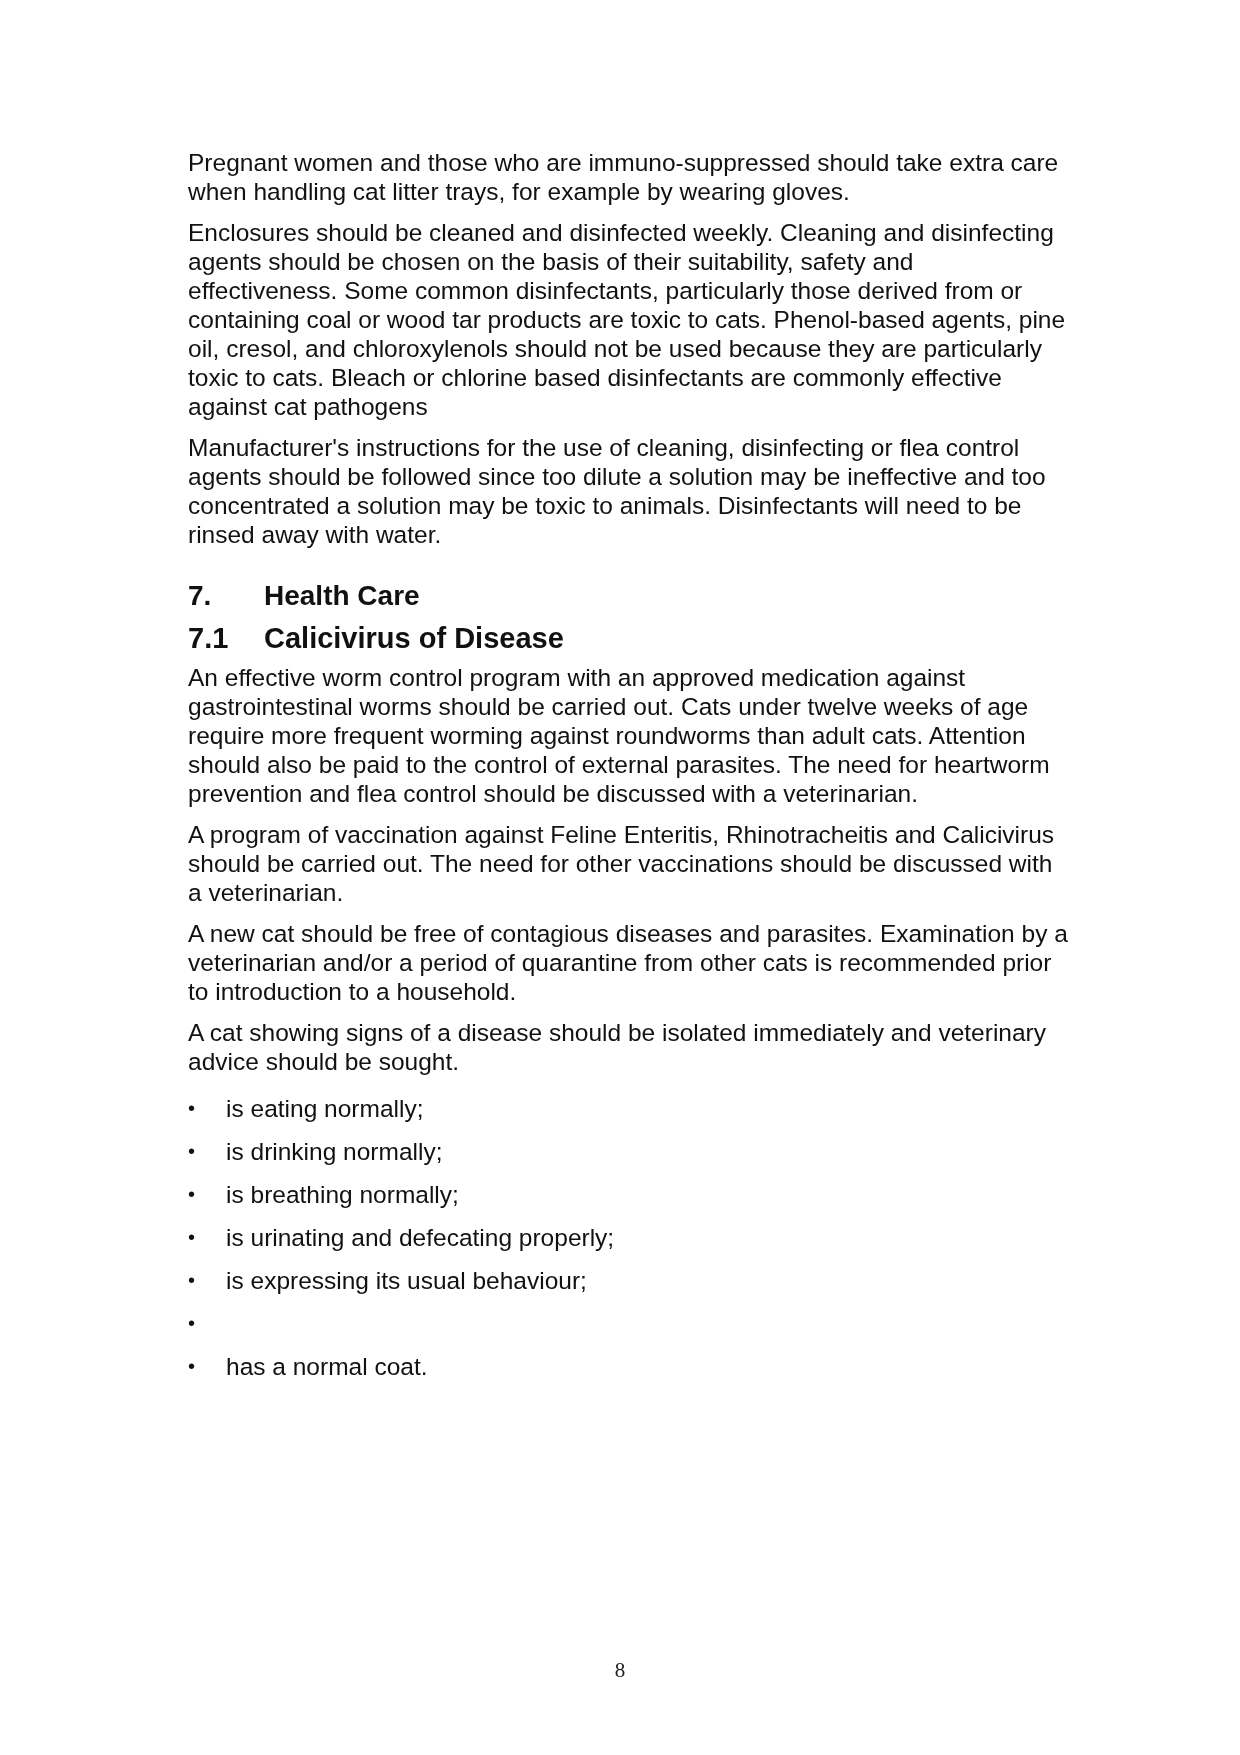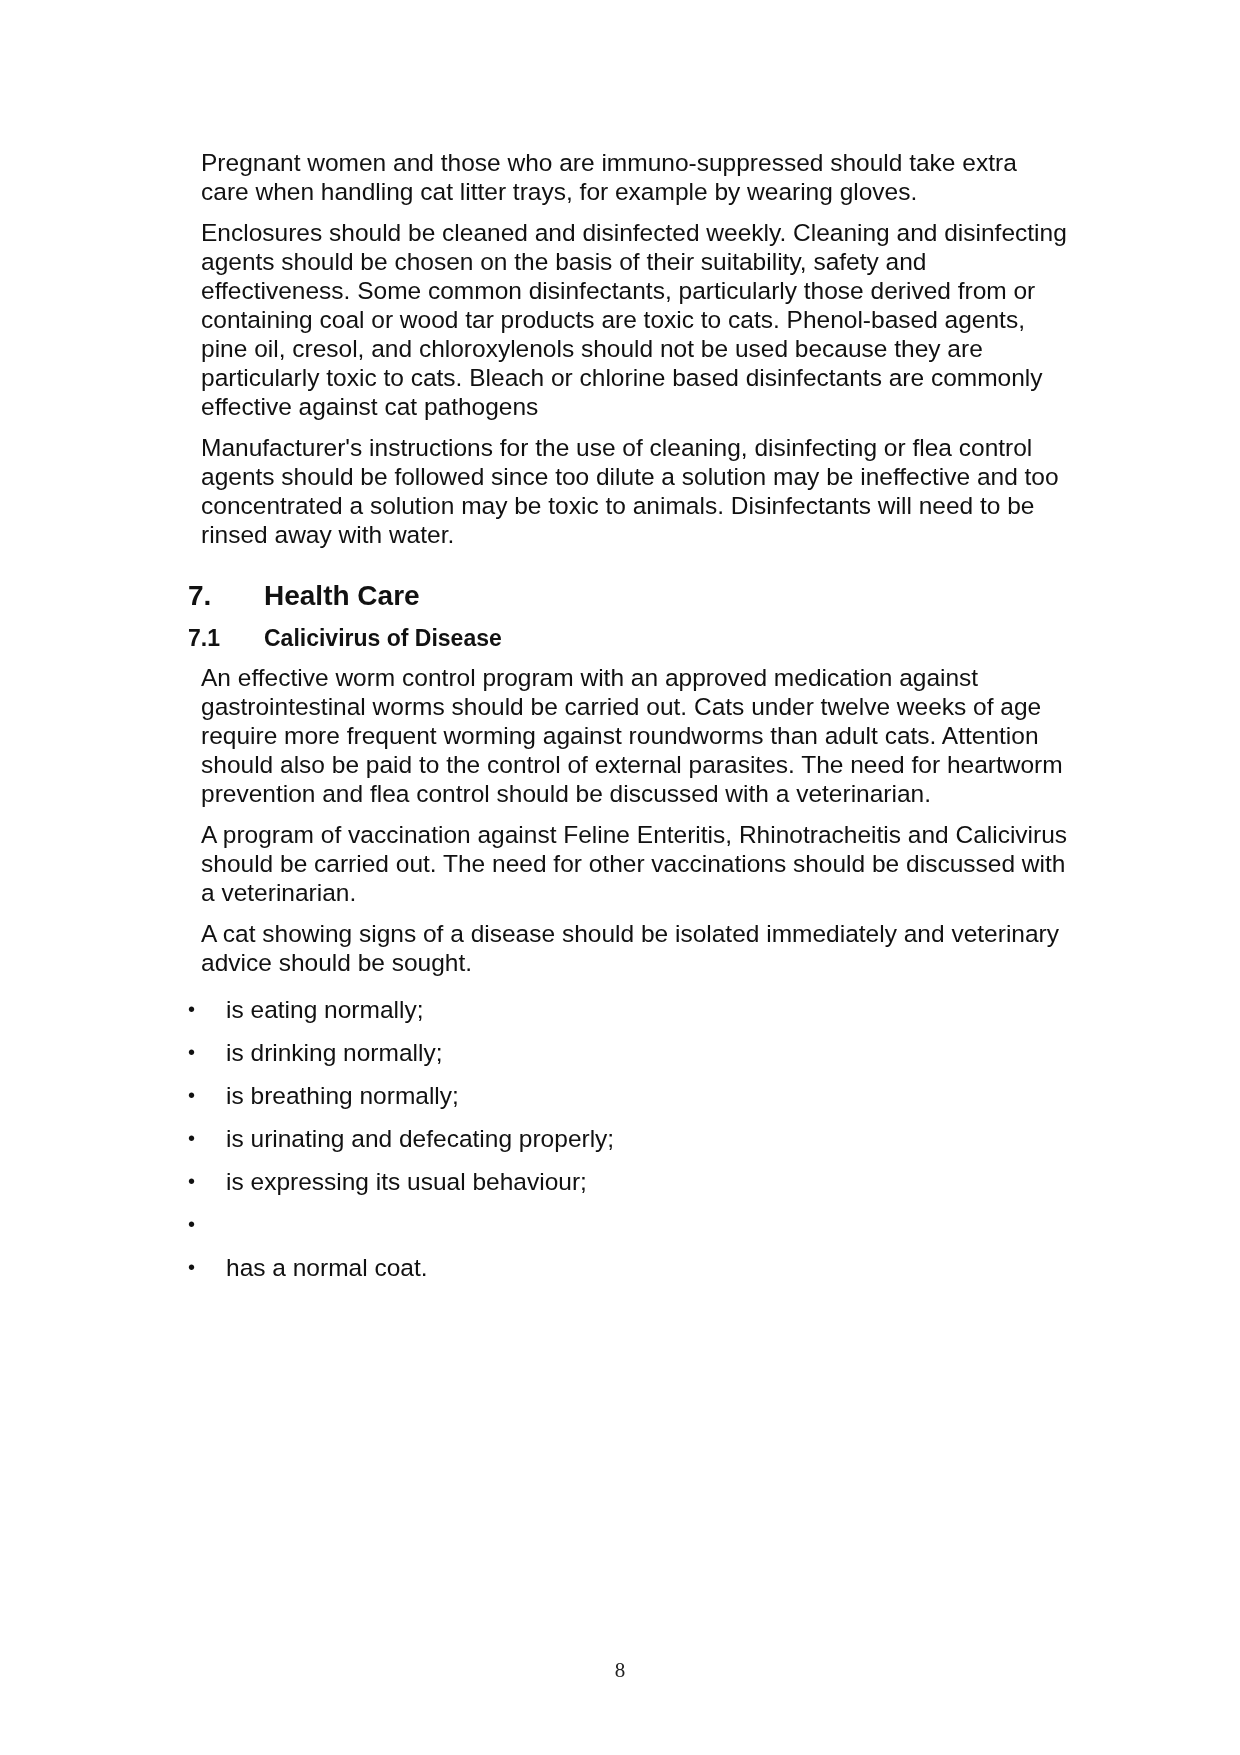--- a/index.html
+++ b/index.html
@@ -2,23 +2,23 @@
 <html><head>
 <meta charset="utf-8">
 <style>
   html, body { margin: 0; padding: 0; background: #ffffff; }
   body { width: 1240px; height: 1755px; position: relative; overflow: hidden; }
   .page {
     position: absolute; left: 188px; top: 148px; width: 880px;
     font-family: "Liberation Sans", sans-serif;
     font-size: 24.5px; line-height: 29px; color: #111111;
   }
-  p { margin: 0 0 12px 13px; }
+  p { margin: 0 0 12px 0; }
   .h1 { font-weight: bold; font-size: 28px; line-height: 34px; margin: 30px 0 10px 0; display: flex; }
-  .h2 { font-weight: bold; font-size: 23px; line-height: 30px; margin: 4px 0 10px 0; display: flex; }
+  .h2 { font-weight: bold; font-size: 29px; line-height: 30px; margin: 4px 0 10px 0; display: flex; }
   .h1 .num, .h2 .num { width: 76px; flex: none; }
   ul { list-style: none; margin: 18px 0 0 0; padding: 0; }
   li { display: flex; margin: 0 0 14px 0; line-height: 29px; }
   li .bullet { width: 38px; flex: none; font-size: 20px; }
   .page-number {
     position: absolute; top: 1658px; left: 0; width: 1240px; text-align: center;
     font-family: "Liberation Serif", serif; font-size: 21px; color: #222;
   }
 </style>
 </head>
@@ -33,20 +33,21 @@
     <span class="num">7.</span>
     <span>Health Care</span>
   </div>
 
   <div class="h2">
     <span class="num">7.1</span>
     <span>Calicivirus of Disease</span>
   </div>
   <p>An effective worm control program with an approved medication against gastrointestinal worms should be carried out.  Cats under twelve weeks of age require more frequent worming against roundworms than adult cats. Attention should also be paid to the control of external parasites.  The need for heartworm prevention and flea control should be discussed with a veterinarian.</p>
   <p>A program of vaccination against Feline Enteritis, Rhinotracheitis and Calicivirus should be carried out.  The need for other vaccinations should be discussed with a veterinarian.</p>
+  <p>A new cat should be free of contagious diseases and parasites.  Examination by a veterinarian and/or a period of quarantine from other cats is recommended prior to introduction to a household.</p>
   <p>A cat showing signs of a disease should be isolated immediately and veterinary advice should be sought.</p>
 
 
   <ul>
     <li>
         <span class="bullet">•</span>
         <span>is eating normally;</span>
       </li>
     <li>
         <span class="bullet">•</span>

